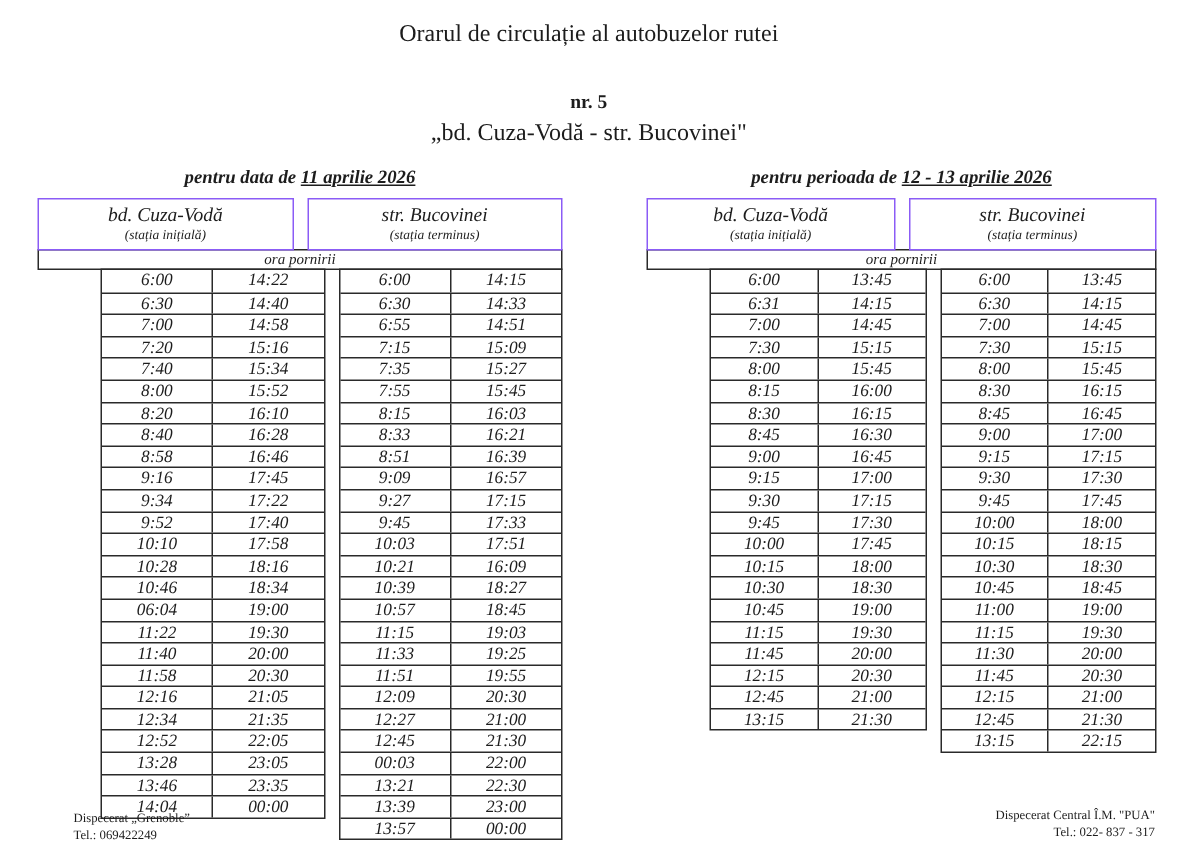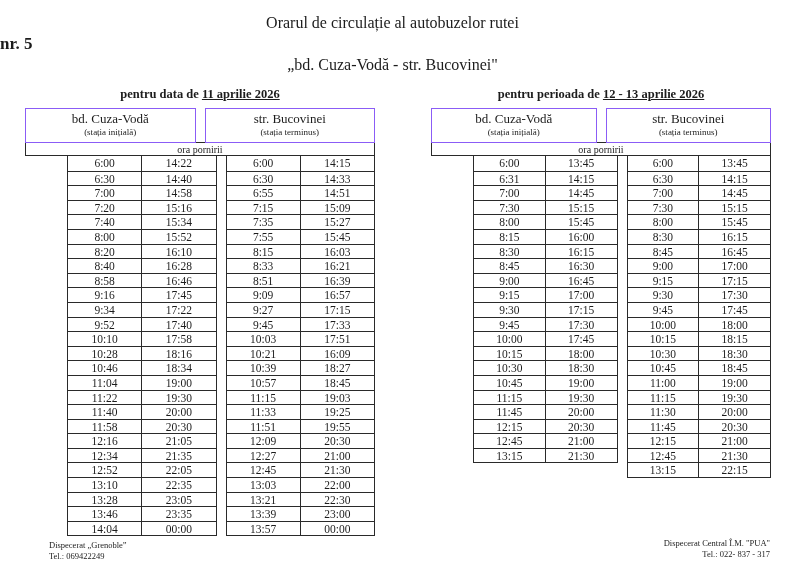--- a/index.html
+++ b/index.html
@@ -7,25 +7,25 @@
   body {
     width:785px; height:564px;
     font-family:"Liberation Serif","DejaVu Serif",serif;
     color:#1c1c1c;
     position:relative;
     overflow:hidden;
   }
   .page { position:relative; width:785px; height:564px; padding-top:12px; }
 
   .title1 { text-align:center; font-size:16px; line-height:21px; }
-  .title2 { text-align:left; font-size:17px; line-height:21px; font-weight:bold; }
+  .title2 { text-align:center; font-size:13px; line-height:21px; font-weight:bold;margin-top:24px; }
   .title3 { text-align:center; font-size:16px; line-height:21px; }
 
   .main { display:flex; padding-left:25px; gap:56px; margin-top:0; }
-  .block { width:350px; }
+  .block { width:350px;font-style:italic; }
   .block.right { width:340px; }
 
   .subtitle {
     text-align:center; font-weight:bold; font-size:12.5px;
     line-height:15px; margin-top:12px; margin-bottom:6px;
     white-space:nowrap;
   }
   .subtitle .udate { text-decoration:underline; }
 
   .head-row { display:flex; gap:9px; }
@@ -141,21 +141,21 @@
             </div>
             <div class="trow">
               <div class="tcell">10:28</div>
               <div class="tcell">18:16</div>
             </div>
             <div class="trow">
               <div class="tcell">10:46</div>
               <div class="tcell">18:34</div>
             </div>
             <div class="trow">
-              <div class="tcell">11:04</div>
+              <div class="tcell">06:04</div>
               <div class="tcell">19:00</div>
             </div>
             <div class="trow">
               <div class="tcell">11:22</div>
               <div class="tcell">19:30</div>
             </div>
             <div class="trow">
               <div class="tcell">11:40</div>
               <div class="tcell">20:00</div>
             </div>
@@ -169,24 +169,20 @@
             </div>
             <div class="trow">
               <div class="tcell">12:34</div>
               <div class="tcell">21:35</div>
             </div>
             <div class="trow">
               <div class="tcell">12:52</div>
               <div class="tcell">22:05</div>
             </div>
             <div class="trow">
-              <div class="tcell">13:10</div>
-              <div class="tcell">22:35</div>
-            </div>
-            <div class="trow">
               <div class="tcell">13:28</div>
               <div class="tcell">23:05</div>
             </div>
             <div class="trow">
               <div class="tcell">13:46</div>
               <div class="tcell">23:35</div>
             </div>
             <div class="trow">
               <div class="tcell">14:04</div>
               <div class="tcell">00:00</div>
@@ -275,21 +271,21 @@
             </div>
             <div class="trow">
               <div class="tcell">12:27</div>
               <div class="tcell">21:00</div>
             </div>
             <div class="trow">
               <div class="tcell">12:45</div>
               <div class="tcell">21:30</div>
             </div>
             <div class="trow">
-              <div class="tcell">13:03</div>
+              <div class="tcell">00:03</div>
               <div class="tcell">22:00</div>
             </div>
             <div class="trow">
               <div class="tcell">13:21</div>
               <div class="tcell">22:30</div>
             </div>
             <div class="trow">
               <div class="tcell">13:39</div>
               <div class="tcell">23:00</div>
             </div>

